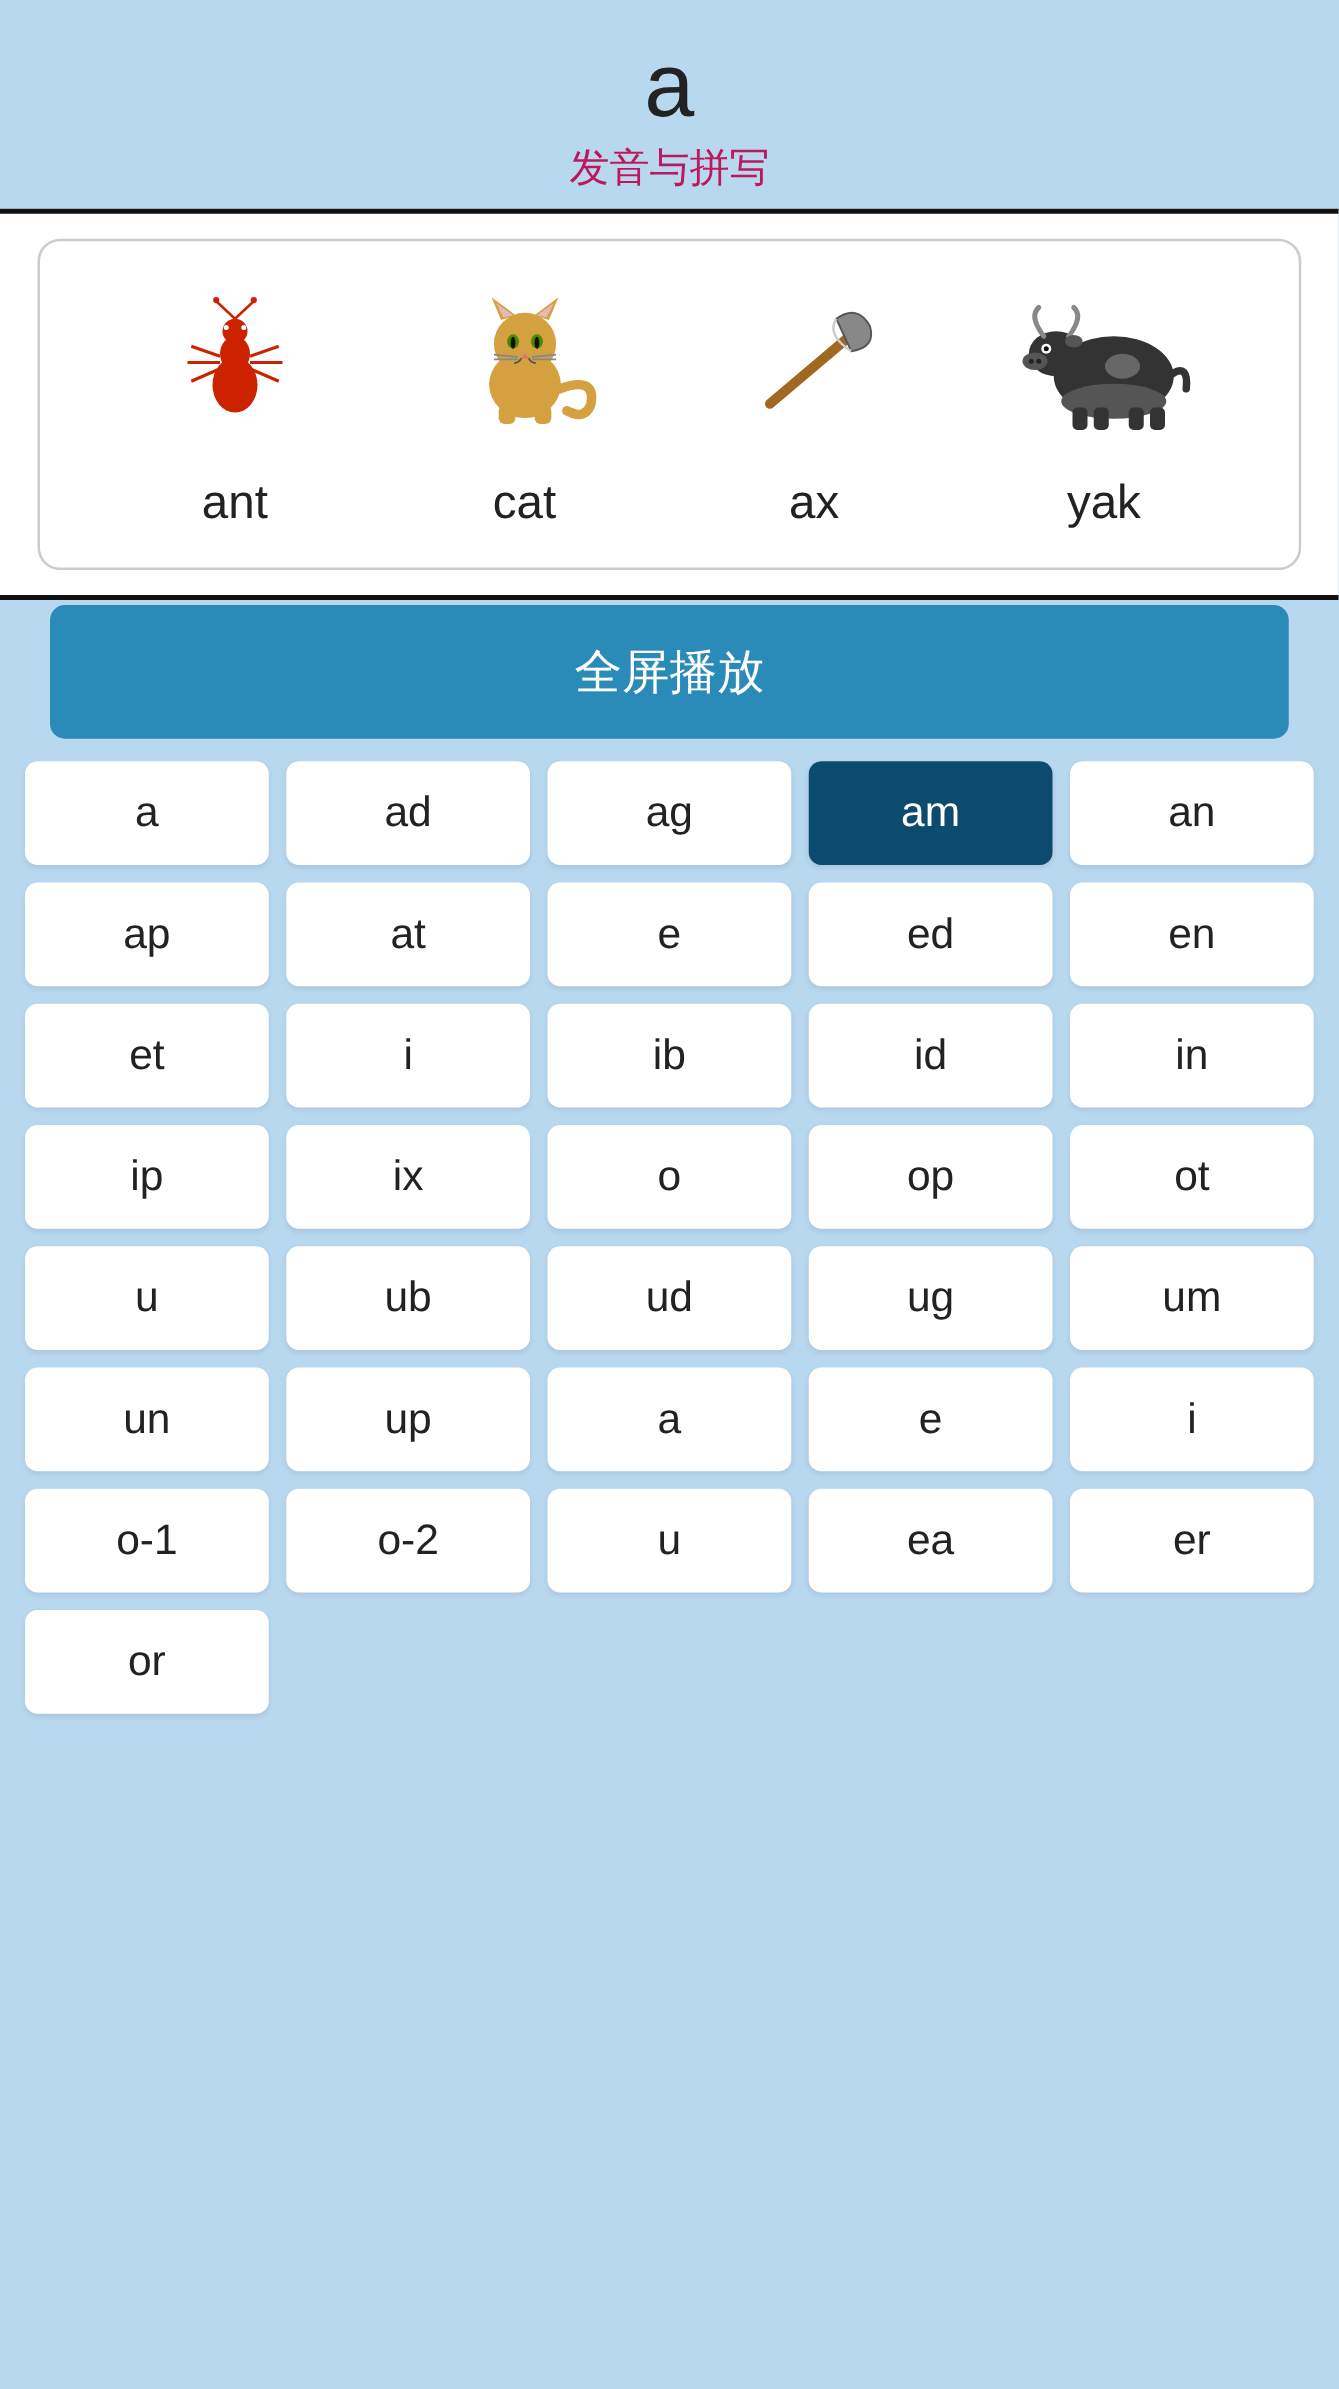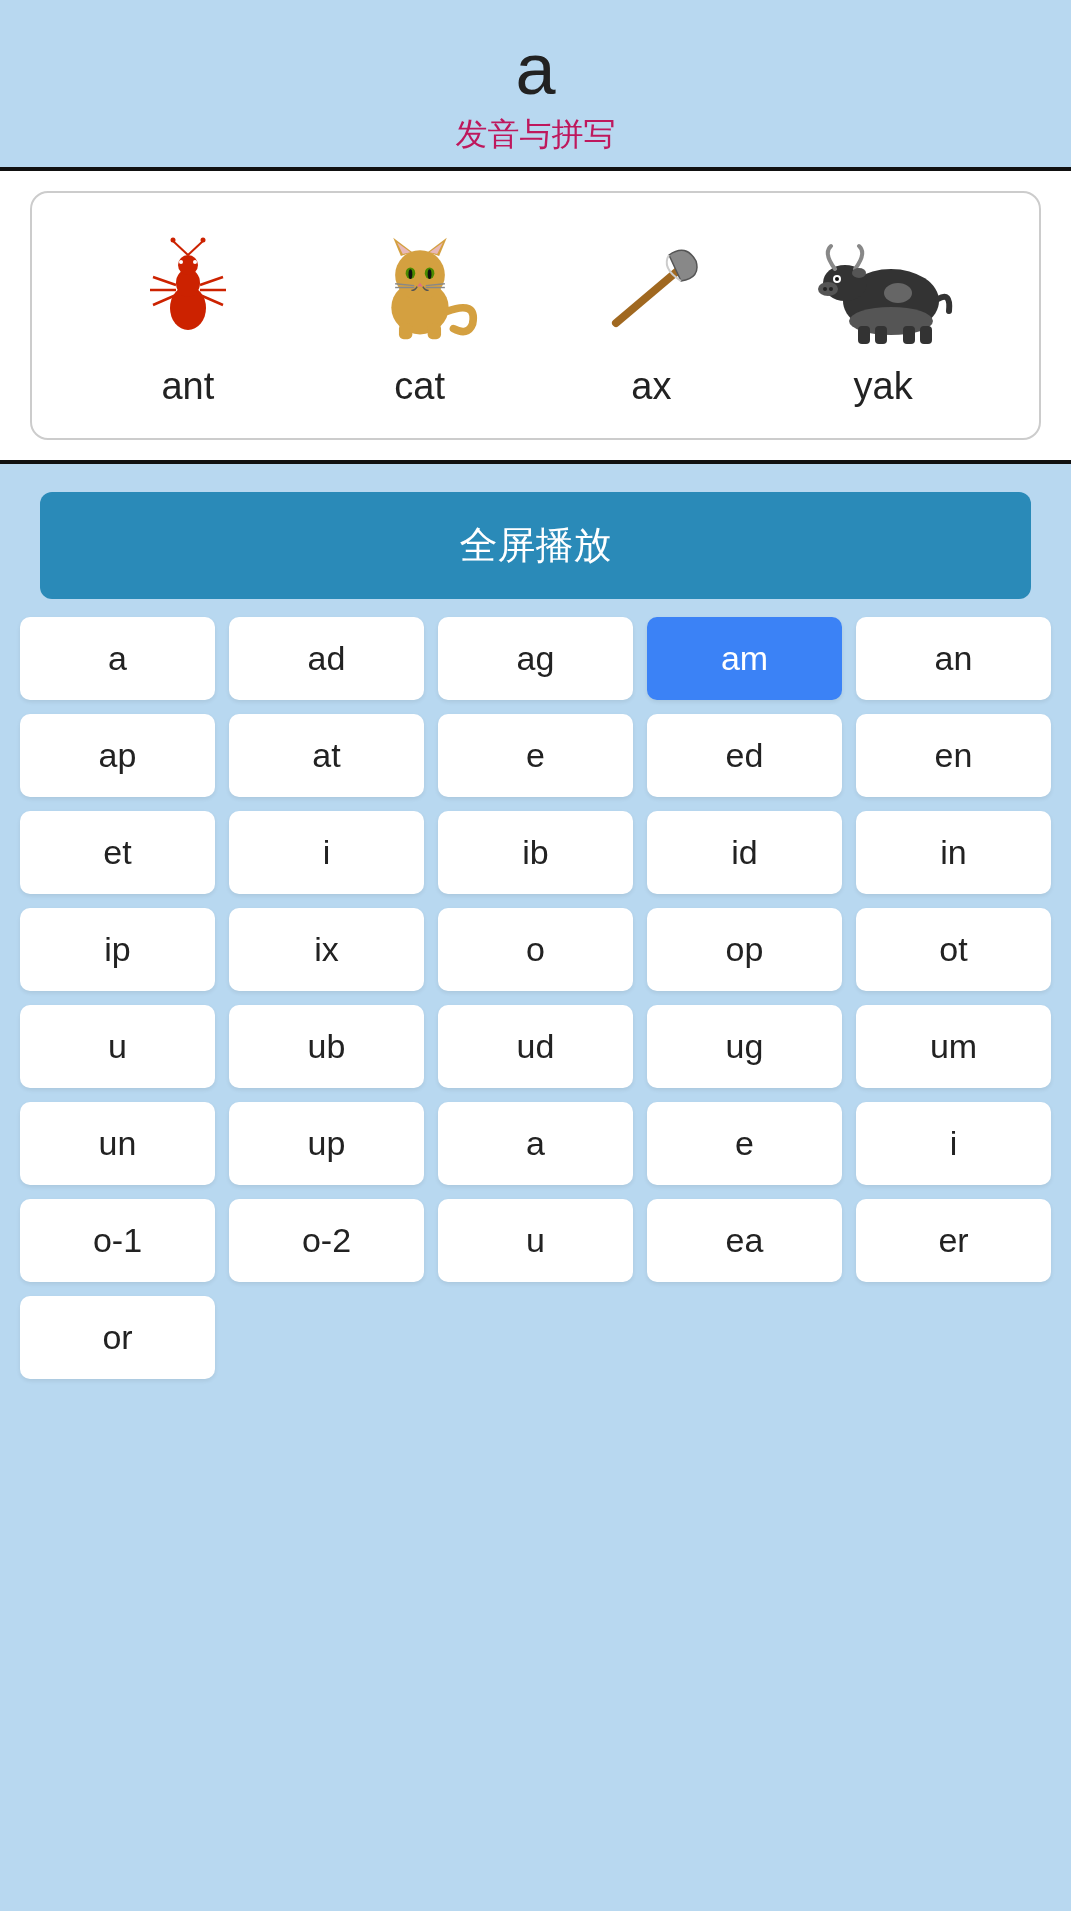--- a/index.html
+++ b/index.html
@@ -43,21 +43,21 @@
       background: white;
       padding: 30px 40px 30px;
       display: flex;
       justify-content: space-around;
       align-items: flex-end;
     }
     .word-item {
       display: flex;
       flex-direction: column;
       align-items: center;
-      gap: 12px;
+      gap: 28px;
     }
     .word-image {
       width: 160px;
       height: 130px;
       display: flex;
       align-items: center;
       justify-content: center;
     }
     
     .word-label {
@@ -72,42 +72,42 @@
       color: white;
       border: none;
       border-radius: 12px;
       padding: 28px 0;
       font-size: 38px;
       cursor: pointer;
       margin-top: 0;
     }
     .btn-row-area {
       width: 100%;
-      padding: 28px 20px 0;
+      padding: 4px 20px 0;
     }
     .grid-section {
       width: 100%;
       padding: 18px 20px 10px;
       display: grid;
       grid-template-columns: repeat(5, 1fr);
       gap: 14px;
     }
     .grid-btn {
       background: white;
       border: none;
       border-radius: 10px;
       font-size: 34px;
       color: #222;
       padding: 22px 10px;
       cursor: pointer;
       text-align: center;
       box-shadow: 0 2px 4px rgba(0,0,0,0.08);
     }
     .grid-btn.active {
-      background: #3b82f6;
+      background: #0c4a6e;
       color: white;
     }
     
     .ant-svg { width: 140px; height: 110px; }
     
     .cat-svg { width: 140px; height: 110px; }
     
     .axe-svg { width: 140px; height: 110px; }
     
     .yak-svg { width: 160px; height: 115px; }

